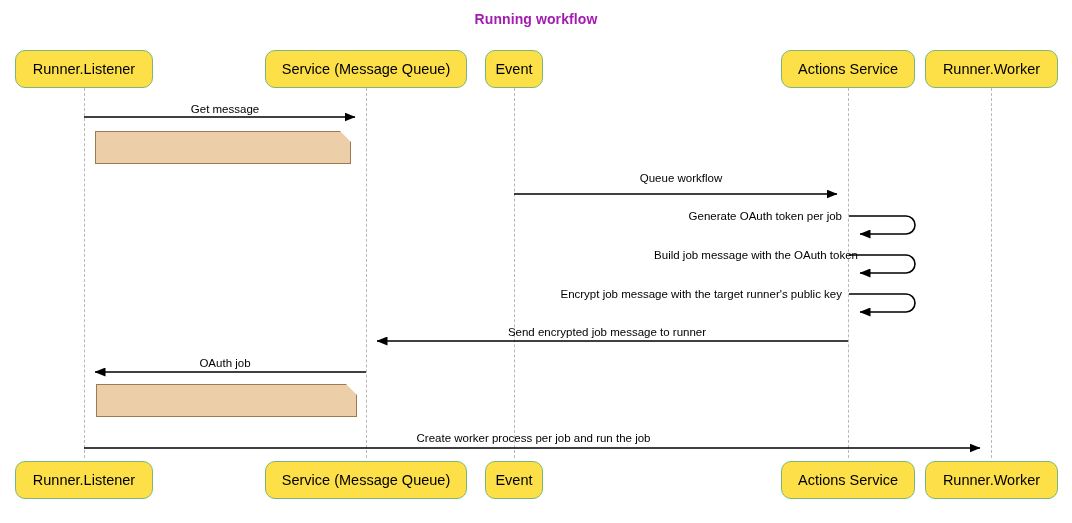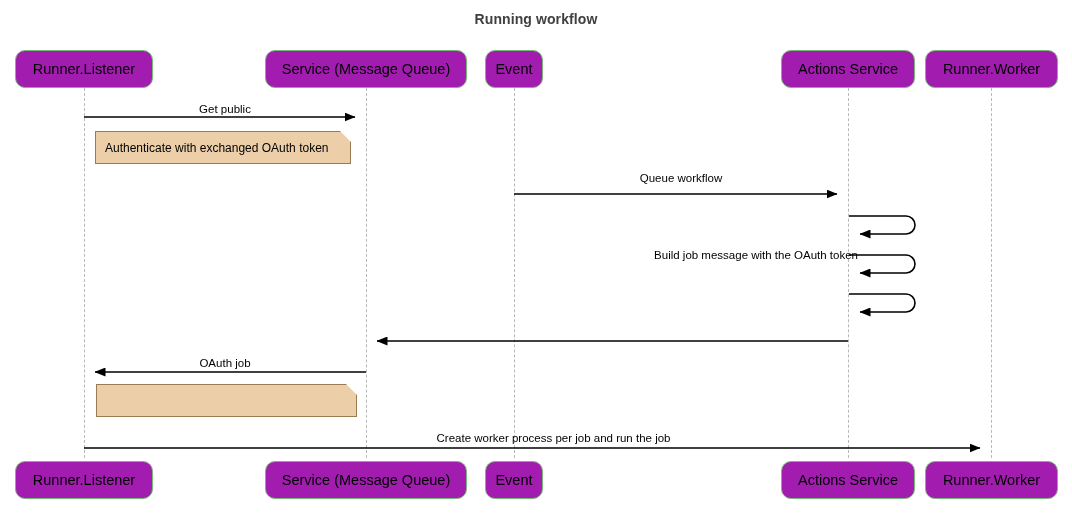--- a/index.html
+++ b/index.html
@@ -20,34 +20,34 @@
     background: #ffffff;
   }
   .diagram-title {
     position: absolute;
     left: 0;
     top: 11px;
     width: 1072px;
     text-align: center;
     font-size: 14px;
     font-weight: bold;
-    color: #404040;
+    color: #a21caf;
     letter-spacing: 0.1px;
   }
   .lifeline {
     position: absolute;
     width: 0;
     border-left: 1px dashed #b8b8b8;
     top: 88px;
     height: 370px;
   }
   .participant {
     position: absolute;
     box-sizing: border-box;
-    background: #a21caf;
+    background: #fde047;
     border: 1px solid #7ab87a;
     border-radius: 10px;
     color: #000000;
     font-size: 14.5px;
     display: flex;
     align-items: center;
     justify-content: center;
     white-space: nowrap;
     height: 38px;
   }
@@ -153,35 +153,37 @@
 
     <path d="M849,294 H906 A9,9 0 0 1 906,312 H860" fill="none" stroke="#000000" stroke-width="1.6" marker-end="url(#arrow-left)"></path>
 
     <line x1="848" y1="341" x2="377" y2="341" stroke="#000000" stroke-width="1.6" marker-end="url(#arrow-left)"></line>
 
     <line x1="366" y1="372" x2="95" y2="372" stroke="#000000" stroke-width="1.6" marker-end="url(#arrow-left)"></line>
 
     <line x1="84" y1="448" x2="980" y2="448" stroke="#000000" stroke-width="1.6" marker-end="url(#arrow-right)"></line>
   </svg>
 
-  <div class="msg-label" style="left:84px;  top:103px; width:282px">Get public</div>
+  <div class="msg-label" style="left:84px;  top:103px; width:282px">Get message</div>
 
   <div class="msg-label" style="left:514px; top:172px; width:334px">Queue workflow</div>
 
+  <div class="msg-label" style="left:528px; top:210px; width:314px; text-align:right">Generate OAuth token per job</div>
 
   <div class="msg-label" style="left:544px; top:249px; width:314px; text-align:right">Build job message with the OAuth token</div>
 
+  <div class="msg-label" style="left:500px; top:288px; width:342px; text-align:right">Encrypt job message with the target runner's public key</div>
 
+  <div class="msg-label" style="left:366px; top:326px; width:482px">Send encrypted job message to runner</div>
 
   <div class="msg-label" style="left:84px;  top:357px; width:282px">OAuth job</div>
 
-  <div class="msg-label" style="left:100px;  top:432px; width:907px">Create worker process per job and run the job</div>
+  <div class="msg-label" style="left:80px;  top:432px; width:907px">Create worker process per job and run the job</div>
 
   <div class="note" style="left:95px; top:131px; width:256px">
-    <span>Authenticate with exchanged OAuth token</span>
     <span class="fold"></span>
     <span class="fold-edge"></span>
   </div>
 
   <div class="note" style="left:96px; top:384px; width:261px">
     <span class="fold"></span>
     <span class="fold-edge"></span>
   </div>
 
 </div>

